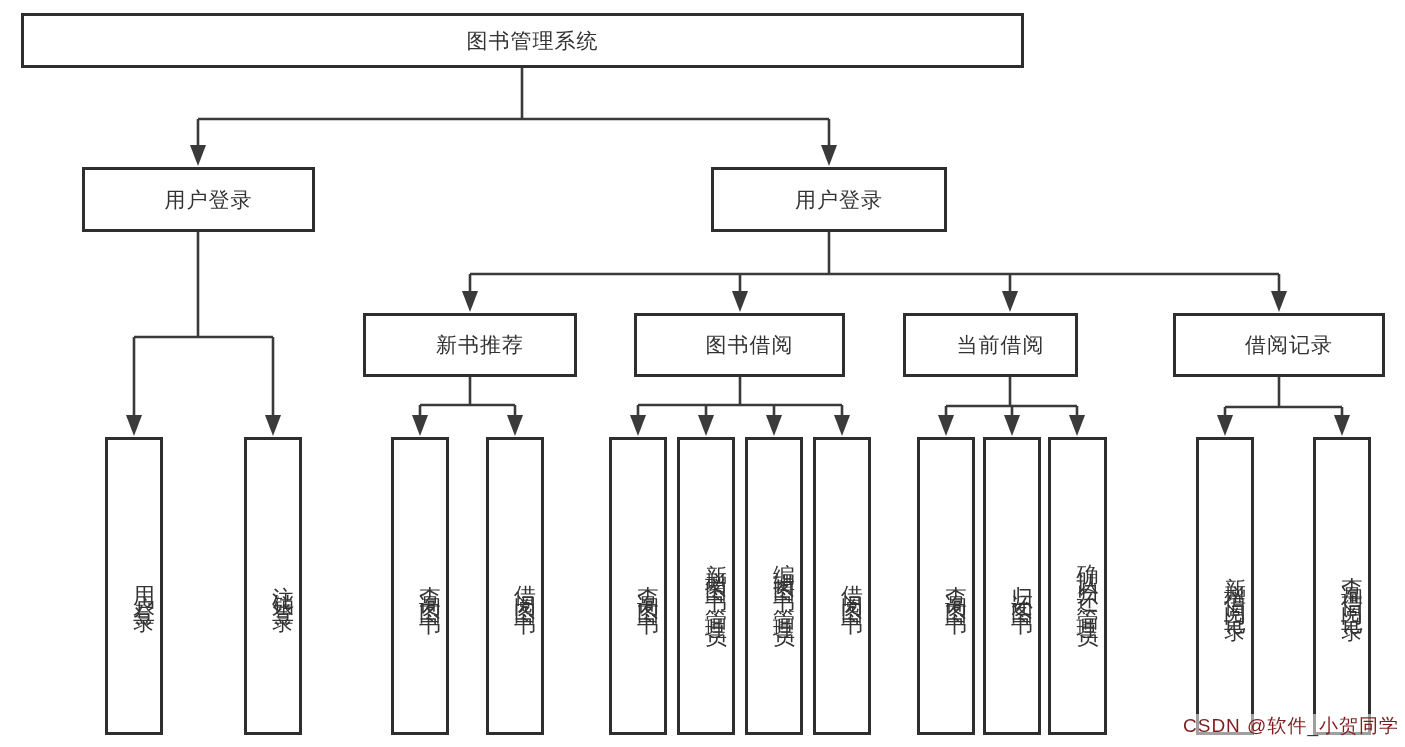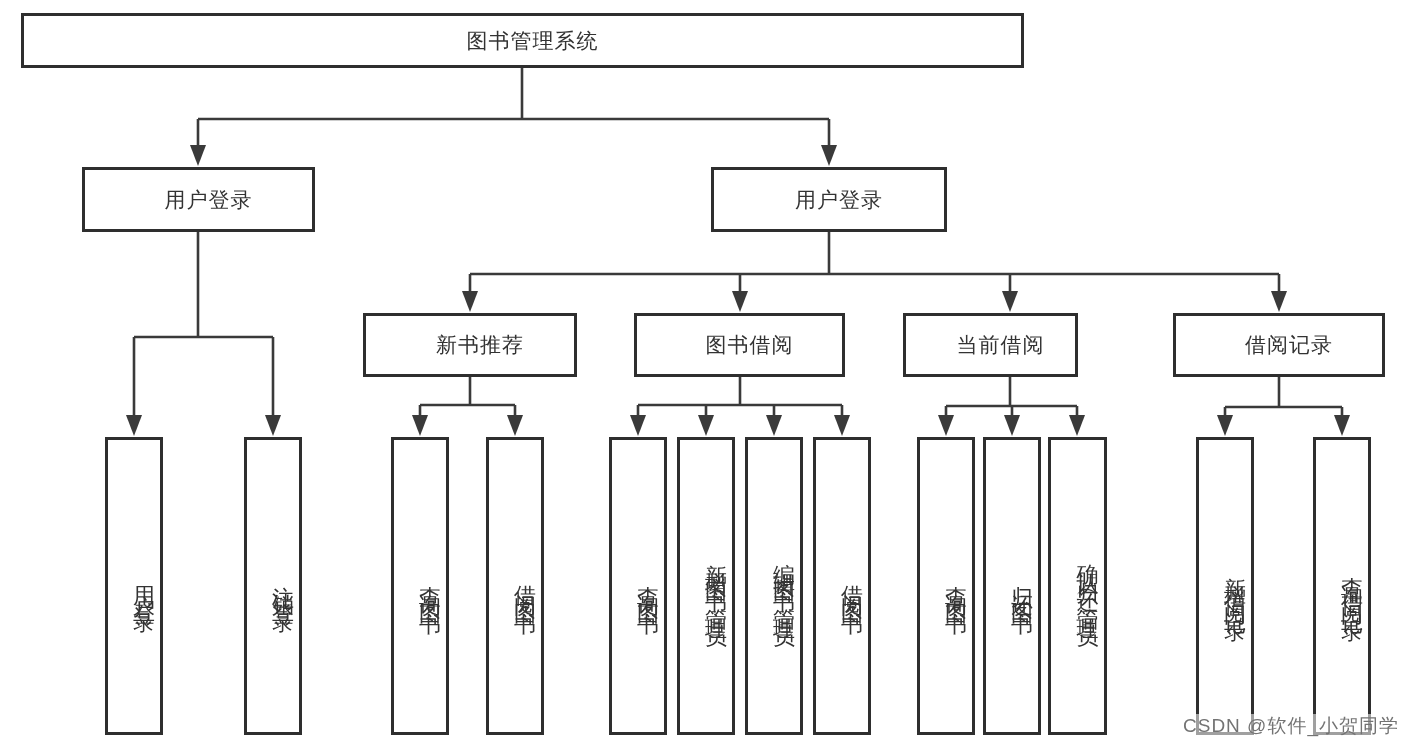--- a/index.html
+++ b/index.html
@@ -14,21 +14,21 @@
   }
   .hbox{font-size:21px;letter-spacing:1px;}
   .root{font-size:21px;}
   .vbox{width:58px;height:298px;}
   .vbox span{
     writing-mode:vertical-rl;text-orientation:mixed;
     font-size:22px;letter-spacing:9px;line-height:1;white-space:nowrap;
   }
   .watermark{
     position:absolute;left:1183px;top:714px;width:212px;height:23px;
-    font-size:19px;line-height:23px;letter-spacing:1px;color:#737373;
+    font-size:19px;line-height:23px;letter-spacing:1px;color:#7f1d1d;
     background:rgba(255,255,255,0.55);white-space:nowrap;text-align:center;
   }
 </style>
 </head>
 <body>
 
 <div class="stage">
 
   <svg width="1405" height="747" viewBox="0 0 1405 747" aria-hidden="true">
     <g stroke="#3a3a3a" stroke-width="2.6" fill="none">

